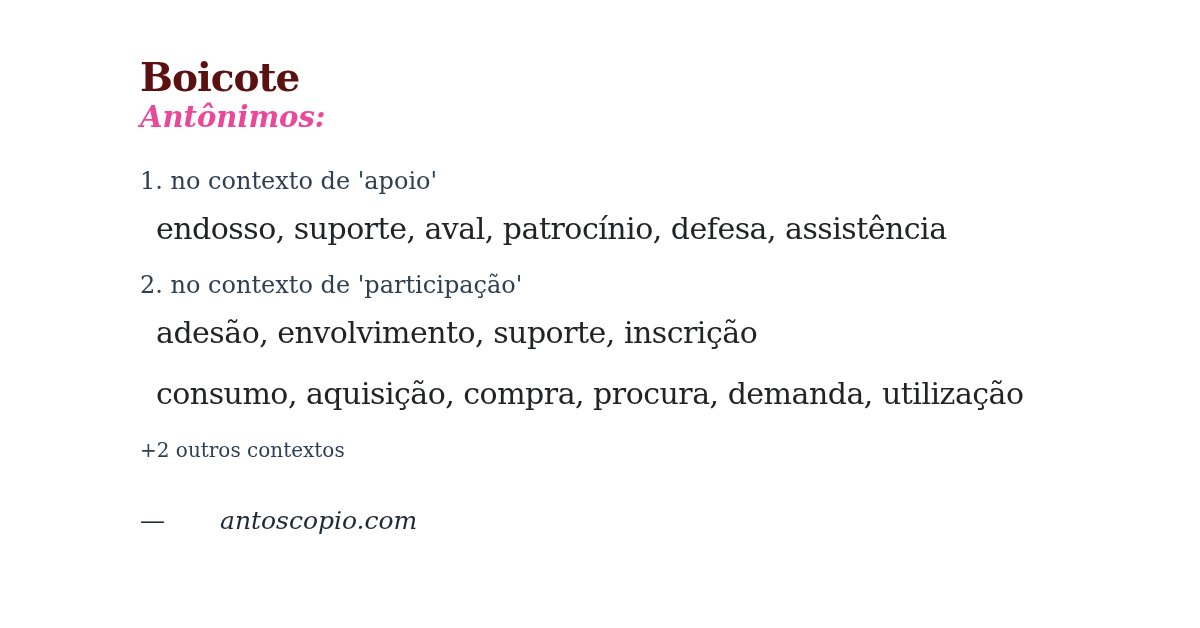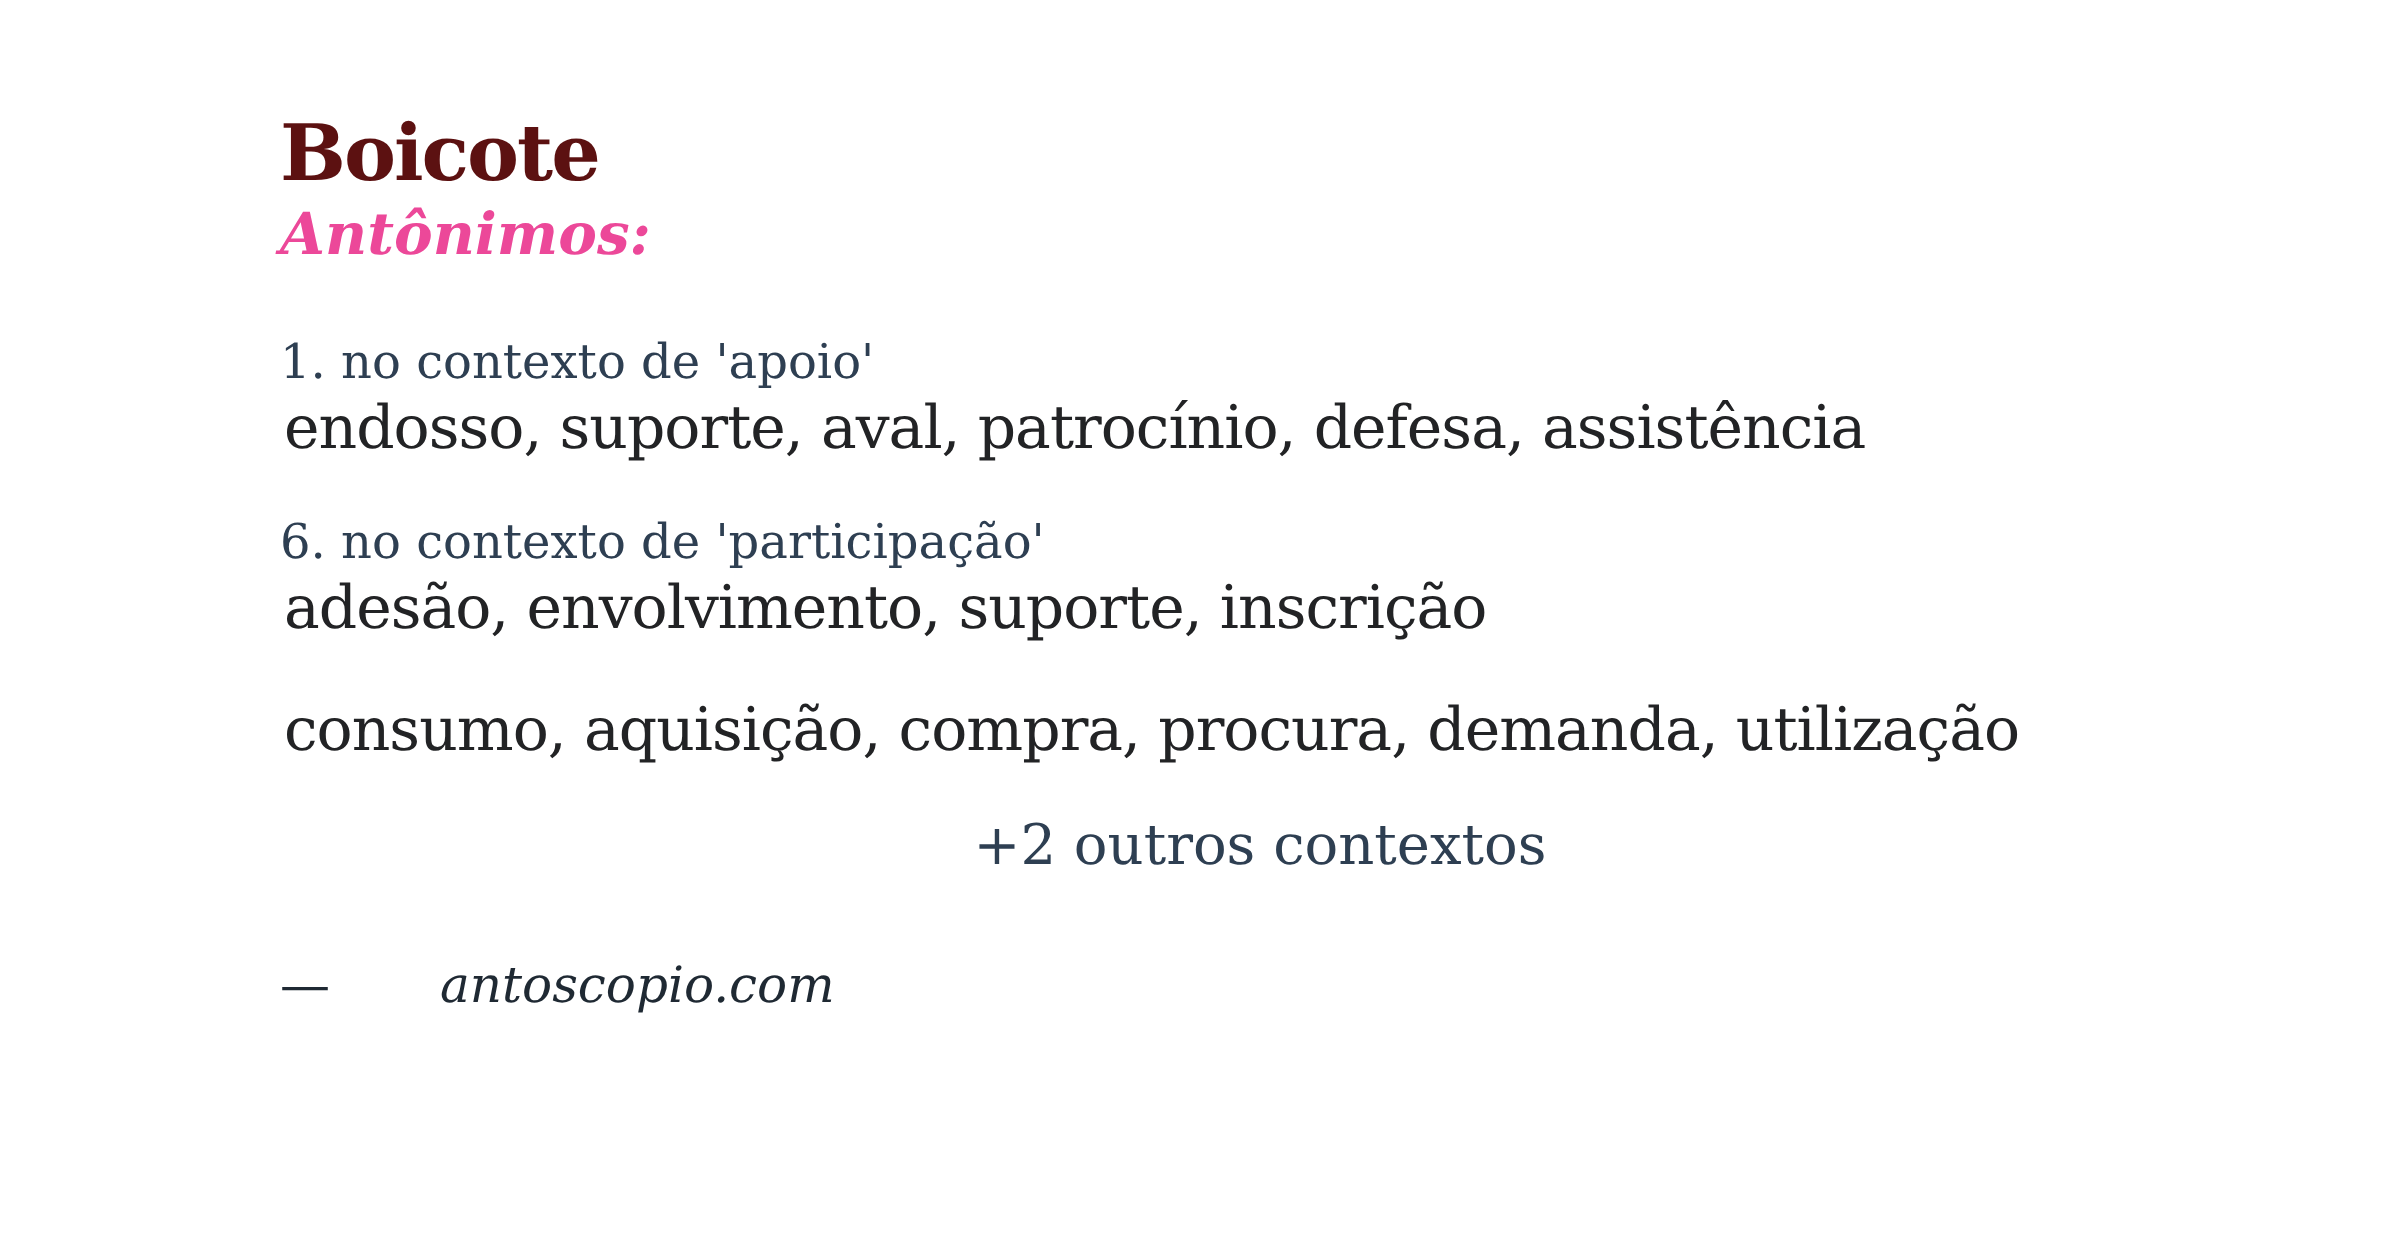--- a/index.html
+++ b/index.html
@@ -44,29 +44,28 @@
   }
   .context-label {
     font-size: 24px;
     line-height: 27px;
     color: #2e3f52;
   }
   .context-words {
     font-size: 30px;
     line-height: 36px;
     color: #222325;
-    margin: 2px;
+    margin: 16px;
     letter-spacing: -0.5px;
   }
   .more-contexts {
-    font-size: 28px;
+    font-size: 20px;
     line-height: 27px;
     color: #2e3f52;
     cursor: pointer;
-    text-align: center;
   }
   .attribution {
     margin-top: 42px;
     font-size: 25px;
     line-height: 30px;
     font-style: italic;
     color: #1f2933;
   }
   .attribution .dash {
     font-style: normal;
@@ -87,21 +86,21 @@
   <h2 class="subtitle">Antônimos:</h2>
 
   <div class="sections">
 
     <div class="context">
       <div class="context-label">1. no contexto de 'apoio'</div>
       <p class="context-words">endosso, suporte, aval, patrocínio, defesa, assistência</p>
     </div>
 
     <div class="context">
-      <div class="context-label">6. no contexto de 'participação'</div>
+      <div class="context-label">2. no contexto de 'participação'</div>
       <p class="context-words">adesão, envolvimento, suporte, inscrição</p>
     </div>
 
     <div class="context">
       <p class="context-words">consumo, aquisição, compra, procura, demanda, utilização</p>
     </div>
 
     <div class="more-contexts">+2 outros contextos</div>
 
   </div>

